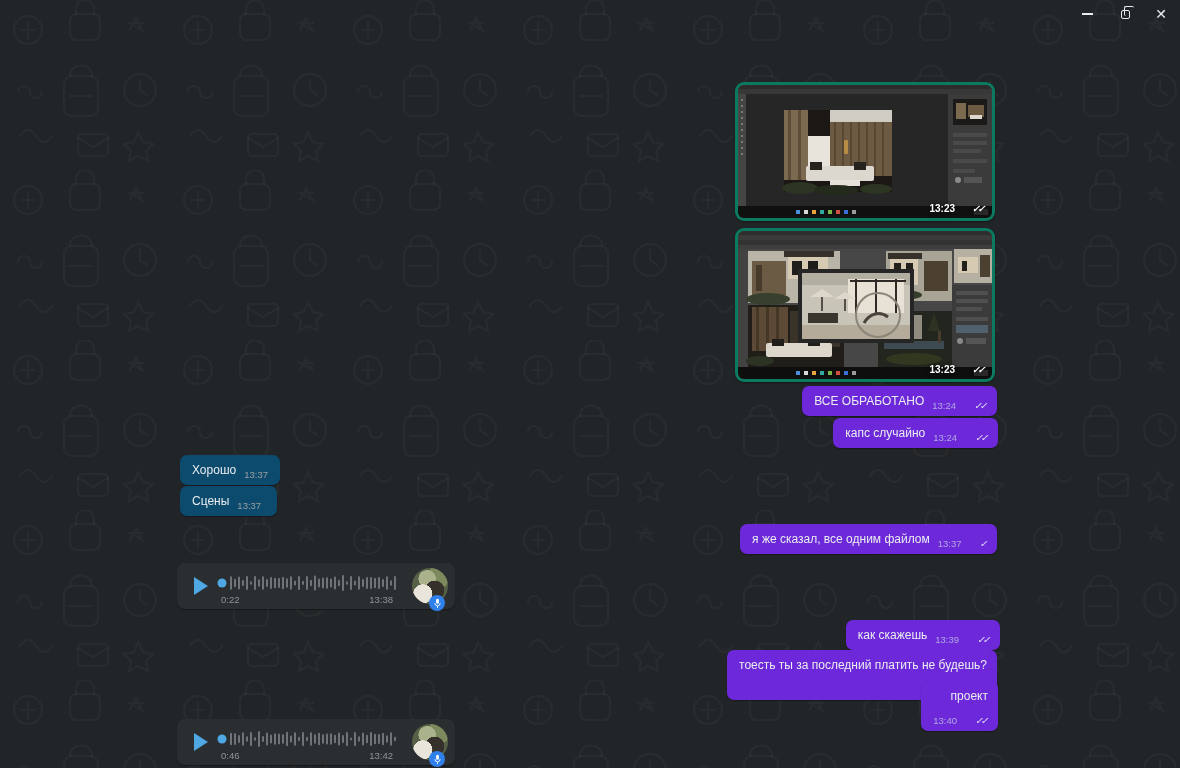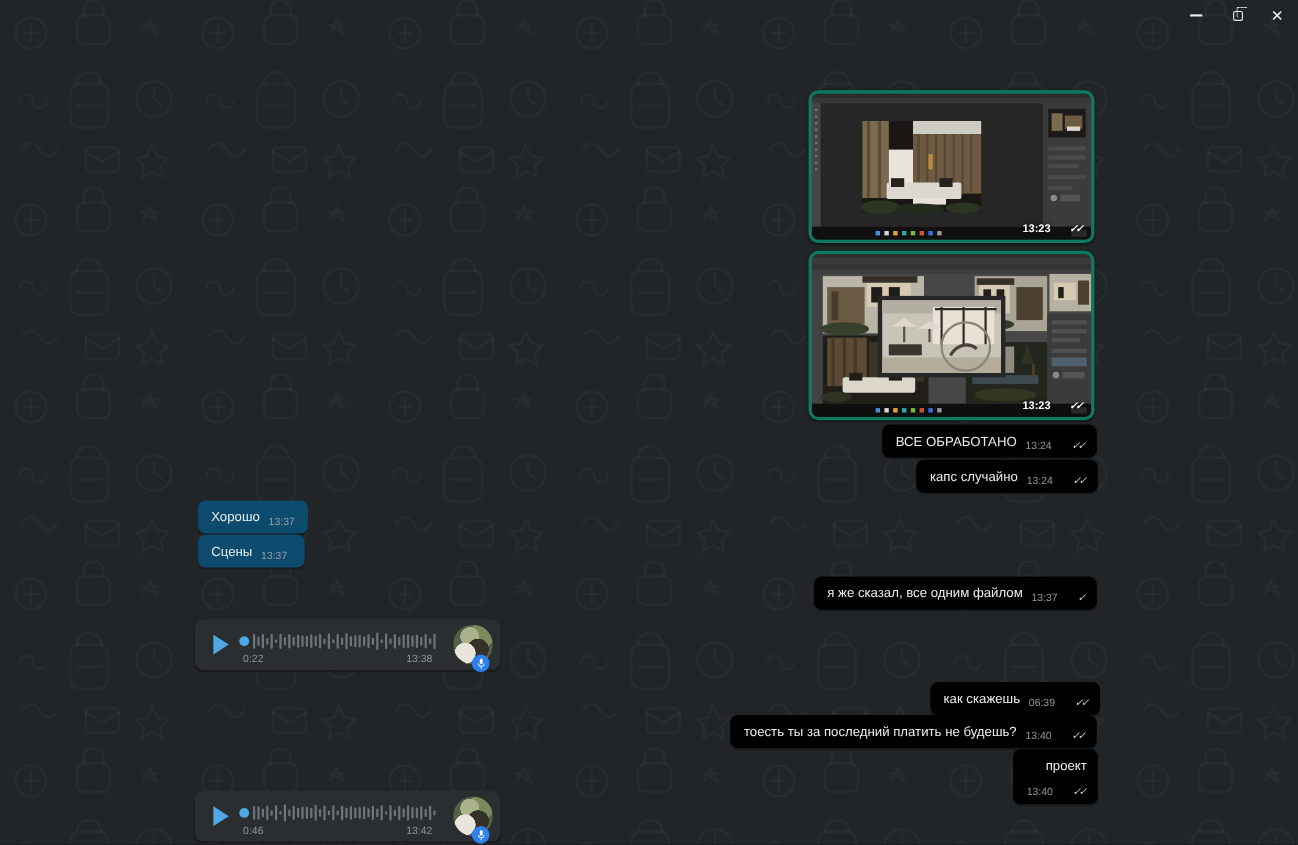--- a/index.html
+++ b/index.html
@@ -37,21 +37,21 @@
   .hdivider { width:1px; height:20px; background:#454a4d; }
 
   
   .msg { position:absolute; z-index:2; font-size:12px; line-height:1.25; }
   .bubble {
     display:flex; align-items:flex-end; gap:8px;
     padding:8px 10px 7px 12px; border-radius:7px;
     box-shadow:0 1px 1px rgba(0,0,0,.35);
     white-space:nowrap;
   }
-  .bubble.out { background:#000000; }
+  .bubble.out { background:#6d28d9; }
   .bubble.in  { background:#0c4a6e; }
   .btext { color:#e9edef; font-size:12px; }
   .meta { display:flex; align-items:center; gap:18px; transform:translateY(3px); }
   .time-out { font-size:9.5px; color:rgba(214,240,230,.62); }
   .time-in  { font-size:9.5px; color:#9aa0a3; }
   .ticks { font-size:9.5px; letter-spacing:-2.5px; color:rgba(240,248,245,.85); padding-right:2px; font-style:italic; }
 
   
   .imgmsg { position:absolute; z-index:2; background:#0c7a60; border-radius:9px; padding:3px; box-shadow:0 1px 2px rgba(0,0,0,.45); cursor:pointer; }
   .imgmsg svg { display:block; border-radius:6px; }
@@ -392,26 +392,26 @@
           <path d="M2.5 6.5a3.5 3.5 0 0 0 7 0" stroke="#fff" stroke-width="1.2" fill="none"></path>
           <line x1="6" y1="10.5" x2="6" y2="13" stroke="#fff" stroke-width="1.2"></line>
         </svg>
       </div>
     </div>
   </div>
 
   <div class="msg bubble out" style="top:620px; right:180px;">
     <span class="btext">как скажешь</span>
     <span class="meta">
-        <span class="time-out">06:39</span>
+        <span class="time-out">13:39</span>
         <span class="ticks">✓✓</span>
       </span>
   </div>
 
-  <div class="msg bubble out" style="top:650px; right:183px;">
+  <div class="msg bubble out" style="top:650px; right:183px;flex-direction:column;">
     <span class="btext">тоесть ты за последний платить не будешь?</span>
     <span class="meta">
         <span class="time-out">13:40</span>
         <span class="ticks">✓✓</span>
       </span>
   </div>
 
   <div class="msg bubble out" style="top:681px; right:182px;flex-direction:column;">
     <span class="btext">проект</span>
     <span class="meta">

